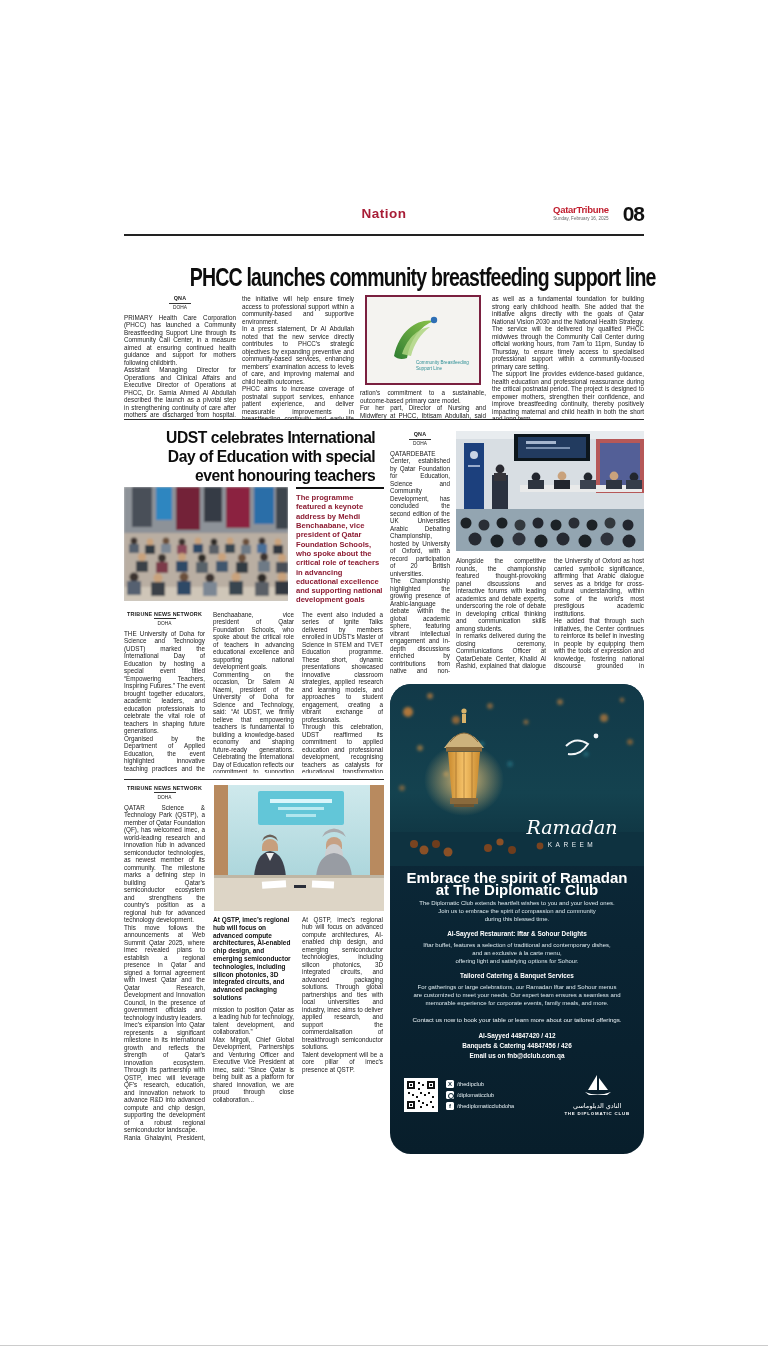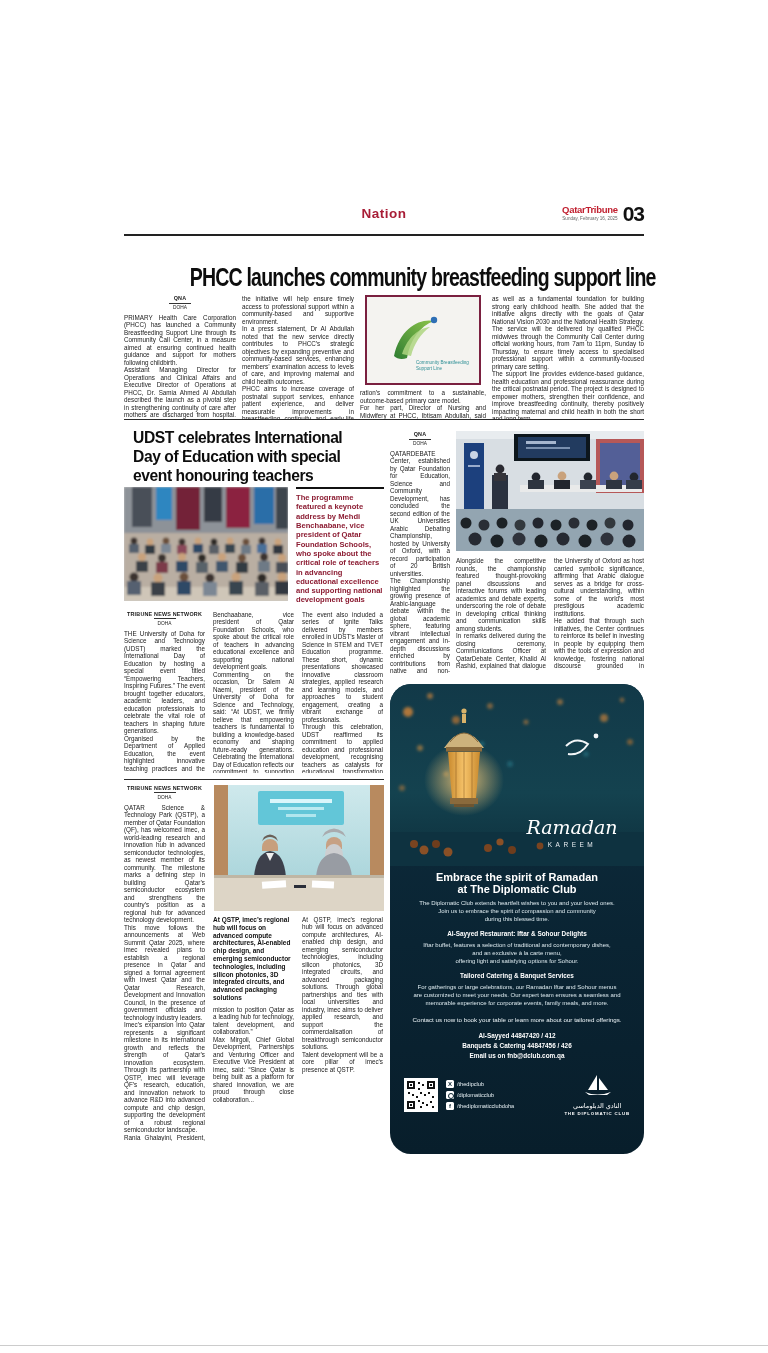--- a/index.html
+++ b/index.html
@@ -4,31 +4,31 @@
 <style>
   * { margin:0; padding:0; box-sizing:border-box; }
   html,body { background:#ffffff; }
   body { width:768px; height:1353px; position:relative; font-family:"Liberation Sans", sans-serif; color:#1a1a1a; }
   .page { position:absolute; inset:0; background:#fff;text-decoration:underline; }
   .content { position:absolute; left:124px; top:196px; width:520px; }
 
   
   .masthead { position:relative; height:38px; }
   .section-label { text-align:center; font-size:13.5px; font-weight:700; color:#a81d36; letter-spacing:.5px; padding-top:10px; }
-  .mast-right { position:absolute; right:0; top:8px; display:flex; align-items:flex-start; gap:5px; }
+  .mast-right { position:absolute; right:0; top:8px; display:flex; align-items:flex-start; gap:14px; }
   .mast-text { text-align:right; }
   .paper-logo { font-size:9.5px; font-weight:800; color:#c01e2e; letter-spacing:-.3px; }
   .mast-date { font-size:4.6px; color:#666; margin-top:1px; }
   .page-num { font-size:21px; font-weight:900; color:#111; line-height:20px; letter-spacing:-1px; }
   .header-rule { position:absolute; left:0; right:0; top:38px; height:1.5px; background:#222; }
 
   
   .lead-headline { margin-top:23px; text-align:center; white-space:nowrap; overflow:visible; height:32px; }
   .lead-headline .hspan { display:inline-block; font-size:25px; font-weight:800; letter-spacing:-1px; transform:scaleX(.78); transform-origin:top center; color:#0d0d0d; }
-  .sec-headline { text-align:left; color:#0d0d0d; }
+  .sec-headline { text-align:right; color:#0d0d0d; }
   .sec-headline .hspan { display:inline-block; white-space:pre-line; font-weight:800; transform-origin:top center; }
   .udst .hspan { font-size:17px; line-height:19px; letter-spacing:-.5px; transform:scaleX(.92); }
   .debate .hspan { font-size:15px; line-height:17.5px; letter-spacing:-.4px; transform:scaleX(.88); }
   .qstp .hspan { font-size:17px; line-height:19px; letter-spacing:-.5px; transform:scaleX(.85); }
 
   
   .byline { text-align:center; margin-bottom:4px; }
   .byline .agency { font-size:5.4px; font-weight:700; letter-spacing:.2px; }
   .byline .byrule { width:22px; height:.8px; background:#333; margin:1.5px auto; }
   .byline .city { font-size:4.8px; color:#222; }
@@ -72,21 +72,21 @@
   .dcol1 { width:60px; overflow:hidden; }
   .dright { width:188px; }
   .debate-photo { width:188px; height:120px; }
   .dtwo { display:flex; gap:8px; margin-top:6px; height:114px; overflow:hidden; }
   .dtwo .col { width:90px; overflow:hidden; }
 
   
   .ad { margin-top:9px; width:254px; height:470px; background:linear-gradient(180deg,#0e2f40 0%,#0a2433 55%,#081e2b 100%); overflow:hidden;border-radius:21px; }
   .ad-photo { width:254px; height:182px; }
   .ad-text { padding:6px 12px 0 12px; color:#eef5f8; text-align:center; }
-  .ad-h1 { font-size:11px; font-weight:700; line-height:11.5px; color:#ffffff; }
+  .ad-h1 { font-size:15px; font-weight:700; line-height:11.5px; color:#ffffff; }
   .ad-p { font-size:6px; line-height:8px; margin-top:4px; white-space:pre-line; color:#dce9ee; }
   .ad-st { font-size:6.4px; font-weight:700; margin-top:7px; color:#ffffff; }
   .ad-contact { font-size:6.2px; margin-top:9px; color:#eef5f8; }
   .ad-phones { font-size:6.4px; font-weight:600; line-height:10px; margin-top:8px; white-space:pre-line; color:#ffffff; }
   .ad-footer { display:flex; align-items:center; gap:8px; padding:12px 14px 0 14px; }
   .qr { width:34px; height:34px; background:#fff; padding:2px; }
   .socials { display:flex; flex-direction:column; gap:3px; }
   .srow { display:flex; align-items:center; gap:3px; }
   .sico { width:8px; height:8px; background:#fff; color:#0a2330; font-size:6px; line-height:8px; font-weight:700; text-align:center; border-radius:1.5px; }
   .sico.ig { position:relative; }
@@ -104,21 +104,21 @@
 <div class="page">
   <div class="content">
 
     <div class="masthead">
       <div class="section-label">Nation</div>
       <div class="mast-right">
         <div class="mast-text">
           <div class="paper-logo">QatarTribune</div>
           <div class="mast-date">Sunday, February 16, 2025</div>
         </div>
-        <div class="page-num">03</div>
+        <div class="page-num">08</div>
       </div>
       <div class="header-rule"></div>
     </div>
 
     <h1 class="lead-headline"><span class="hspan">PHCC launches community breastfeeding support line</span></h1>
 
     <article>
       <div class="phcc-cols">
         <div class="col cw1">
           <div class="byline">

